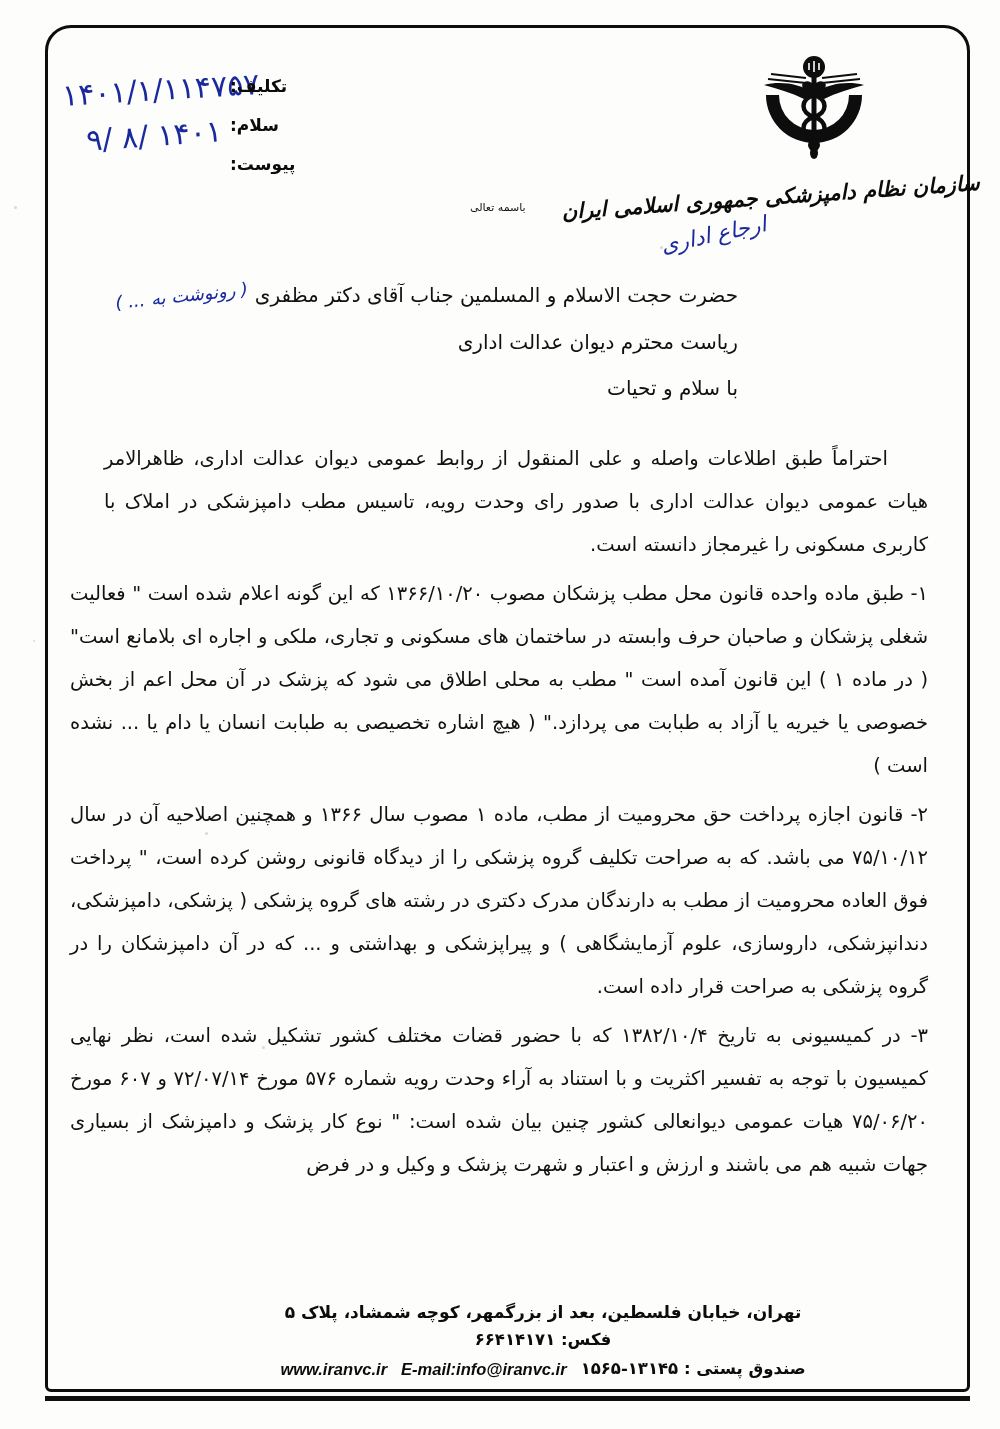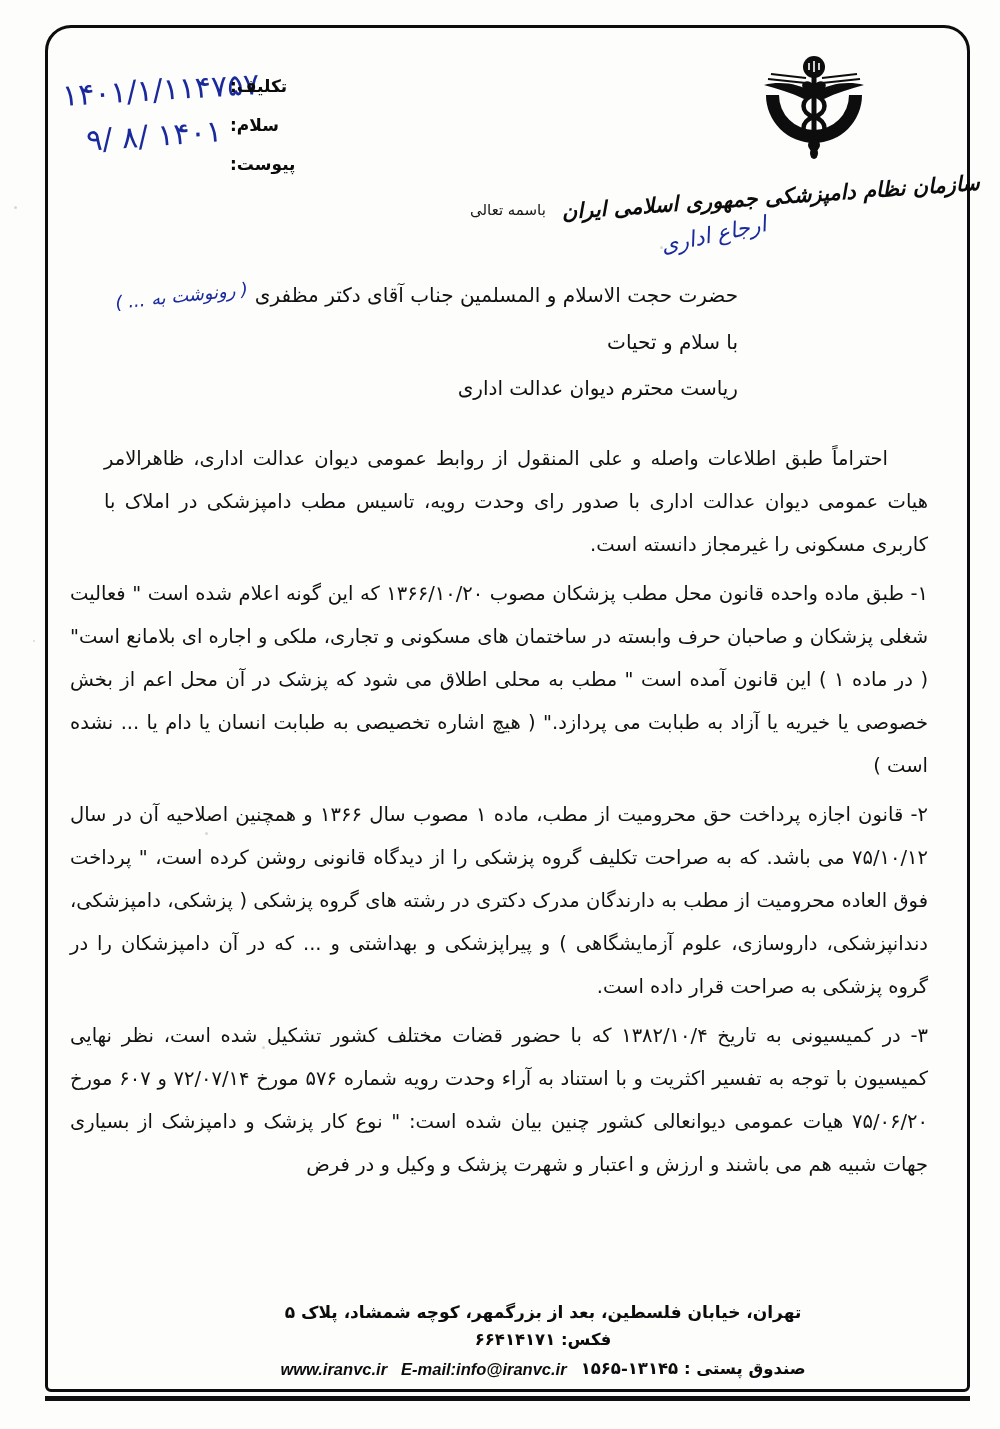--- a/index.html
+++ b/index.html
@@ -110,21 +110,21 @@
     font-style: italic;
     transform: rotate(-12deg);
     white-space: nowrap;
   }
 
   
   .basmala {
     position: absolute;
     left: 470px;
     top: 201px;
-    font-size: 15px;
+    font-size: 11px;
     color: #141414;
   }
 
   
   .addressee {
     position: absolute;
     right: 262px;
     top: 272px;
     width: 640px;
     text-align: right;
@@ -246,22 +246,22 @@
   <div class="org-name">سازمان نظام دامپزشکی جمهوری اسلامی ایران</div>
   <div class="hand-scrawl">ارجاع اداری</div>
 
   <div class="basmala">باسمه تعالی</div>
 
   <div class="addressee">
     <div class="line">
       <span>حضرت حجت الاسلام و المسلمین جناب آقای دکتر مظفری</span>
       <span class="hand-inline">( رونوشت به ... )</span>
     </div>
+    <div class="line">ریاست محترم دیوان عدالت اداری</div>
     <div class="line">با سلام و تحیات</div>
-    <div class="line">ریاست محترم دیوان عدالت اداری</div>
   </div>
 
   <div class="body">
     <p class="indented">احتراماً طبق اطلاعات واصله و علی المنقول از روابط عمومی دیوان عدالت اداری، ظاهرالامر هیات عمومی دیوان عدالت اداری با صدور رای وحدت رویه، تاسیس مطب دامپزشکی در املاک با کاربری مسکونی را غیرمجاز دانسته است.</p>
     <p>۱- طبق ماده واحده قانون محل مطب پزشکان مصوب ۱۳۶۶/۱۰/۲۰ که این گونه اعلام شده است " فعالیت شغلی پزشکان و صاحبان حرف وابسته در ساختمان های مسکونی و تجاری، ملکی و اجاره ای بلامانع است" ( در ماده ۱ ) این قانون آمده است  " مطب به محلی اطلاق می شود که پزشک در آن محل اعم از بخش خصوصی یا خیریه یا آزاد به طبابت می پردازد." ( هیچ اشاره تخصیصی به طبابت انسان یا دام یا ... نشده است )</p>
     <p>۲- قانون اجازه پرداخت حق محرومیت از مطب، ماده ۱ مصوب سال ۱۳۶۶ و همچنین اصلاحیه آن در سال ۷۵/۱۰/۱۲ می باشد. که به صراحت تکلیف گروه پزشکی را از دیدگاه قانونی روشن کرده است، " پرداخت فوق العاده محرومیت از مطب به دارندگان مدرک دکتری در رشته های گروه پزشکی ( پزشکی، دامپزشکی، دندانپزشکی، داروسازی، علوم آزمایشگاهی ) و پیراپزشکی و بهداشتی و ... که در آن دامپزشکان را در گروه پزشکی به صراحت قرار داده است.</p>
     <p>۳- در کمیسیونی به تاریخ ۱۳۸۲/۱۰/۴ که با حضور قضات مختلف کشور تشکیل شده است، نظر نهایی کمیسیون با توجه به تفسیر اکثریت و با استناد به آراء وحدت رویه شماره ۵۷۶ مورخ ۷۲/۰۷/۱۴ و ۶۰۷ مورخ ۷۵/۰۶/۲۰ هیات عمومی دیوانعالی کشور چنین بیان شده است: " نوع کار پزشک و دامپزشک از بسیاری جهات شبیه هم می باشند و ارزش و اعتبار و شهرت پزشک و وکیل و در فرض</p>
   </div>
 
   <div class="footer">

